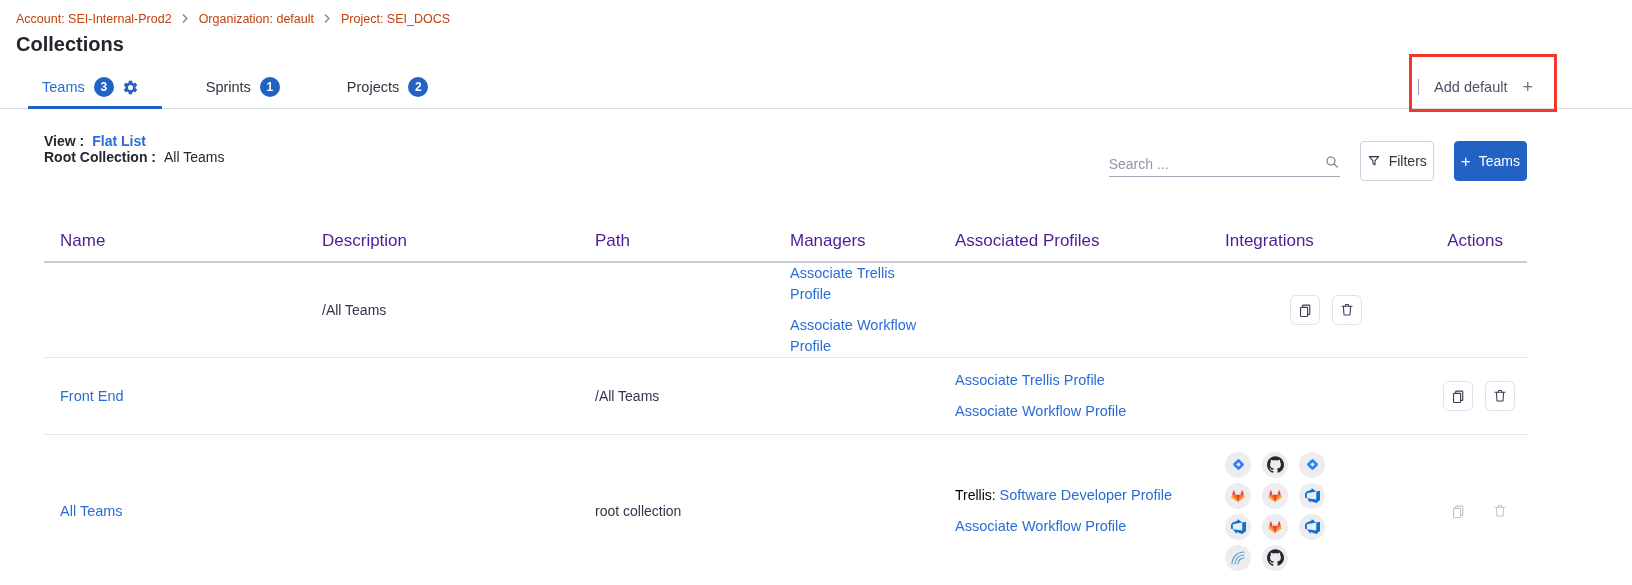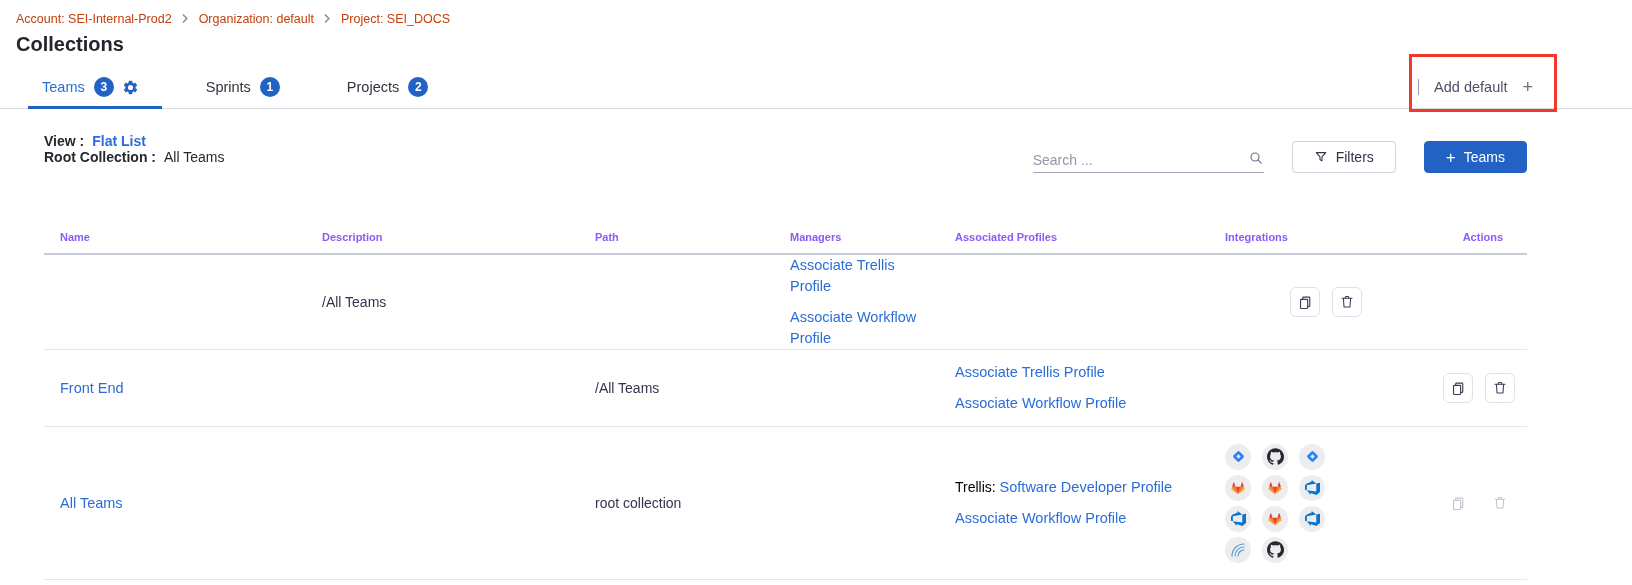--- a/index.html
+++ b/index.html
@@ -34,38 +34,38 @@
   .annotation-box { position:absolute; left:1409px; top:54px; width:148px; height:58px;
     border:3px solid #ee392c; pointer-events:none; z-index:9; }
 
   
   .controls { position:relative; margin:24px 0 0 44px; width:1483px; height:64px; }
   .ctrl-line { display:flex; align-items:center; gap:8px; font-size:14px; }
   .ctrl-line + .ctrl-line { }
   .ctrl-label { font-weight:700; color:#26282f; }
   .ctrl-link { color:#2a6dd6; font-weight:700; cursor:pointer; }
   .ctrl-value { color:#26282f; font-weight:400; }
-  .right-cluster { position:absolute; right:0; top:8px; display:flex; align-items:center; gap:28px; }
+  .right-cluster { position:absolute; right:0; top:8px; display:flex; align-items:center; gap:20px; }
   .search-box { width:231px; height:32px; border-bottom:1px solid #a5a7b8; display:flex; align-items:flex-end; padding-bottom:4px; }
   .search-box input { border:none; outline:none; flex:1; font-size:14px; color:#33364a;
     font-family:"Liberation Sans","DejaVu Sans",sans-serif; background:transparent; }
   .search-box input::placeholder { color:#9496a8; }
   .search-icon { display:flex; align-items:center; padding-bottom:2px; cursor:pointer; }
-  .btn { height:32px; border-radius:4px; display:flex; align-items:center; gap:8px;
-    padding:0 21px; font-size:14px; cursor:pointer; }
+  .btn { height:40px; border-radius:4px; display:flex; align-items:center; gap:8px;
+    padding:0 6px; font-size:14px; cursor:pointer; }
   .btn-outline { background:#fff; border:1px solid #d0d2df; color:#2f3344; }
   .btn-primary { background:#2262c5; border:1px solid #2262c5; color:#fff; }
   .btn-primary .plus { font-size:17px; line-height:15px; font-weight:400; }
 
   
   .table { margin:22px 0 0 44px; width:1483px; font-size:14px; }
   .trow { display:grid; grid-template-columns:262px 273px 195px 165px 270px 165px 153px;
     align-items:center; border-bottom:1px solid #e4e5ee; }
   .trow.thead { border-bottom:2px solid #c9cbd8; }
-  .th { font-size:11px; font-weight:700; color:#8b5cf6; padding:12px 0 10px 16px; }
+  .th { font-size:17px; font-weight:400; color:#4c1d95; padding:12px 0 10px 16px; }
   .th.actions { text-align:right; padding-right:24px; }
   .td { padding-left:16px; }
   .row-h { min-height:77px; }
   .row-tall { min-height:153px; }
   a.cell-link, .cell-link { color:#2a6dd6; text-decoration:none; cursor:pointer; font-size:14.5px; }
   .path-text { color:#33364a; }
   .profiles .pline { line-height:21px; }
   .profiles .pline + .pline { margin-top:10px; }
   .profiles .pprefix { color:#000000; }
   .integrations-grid { display:grid; grid-template-columns:repeat(3,26px); gap:5px 11px; }

